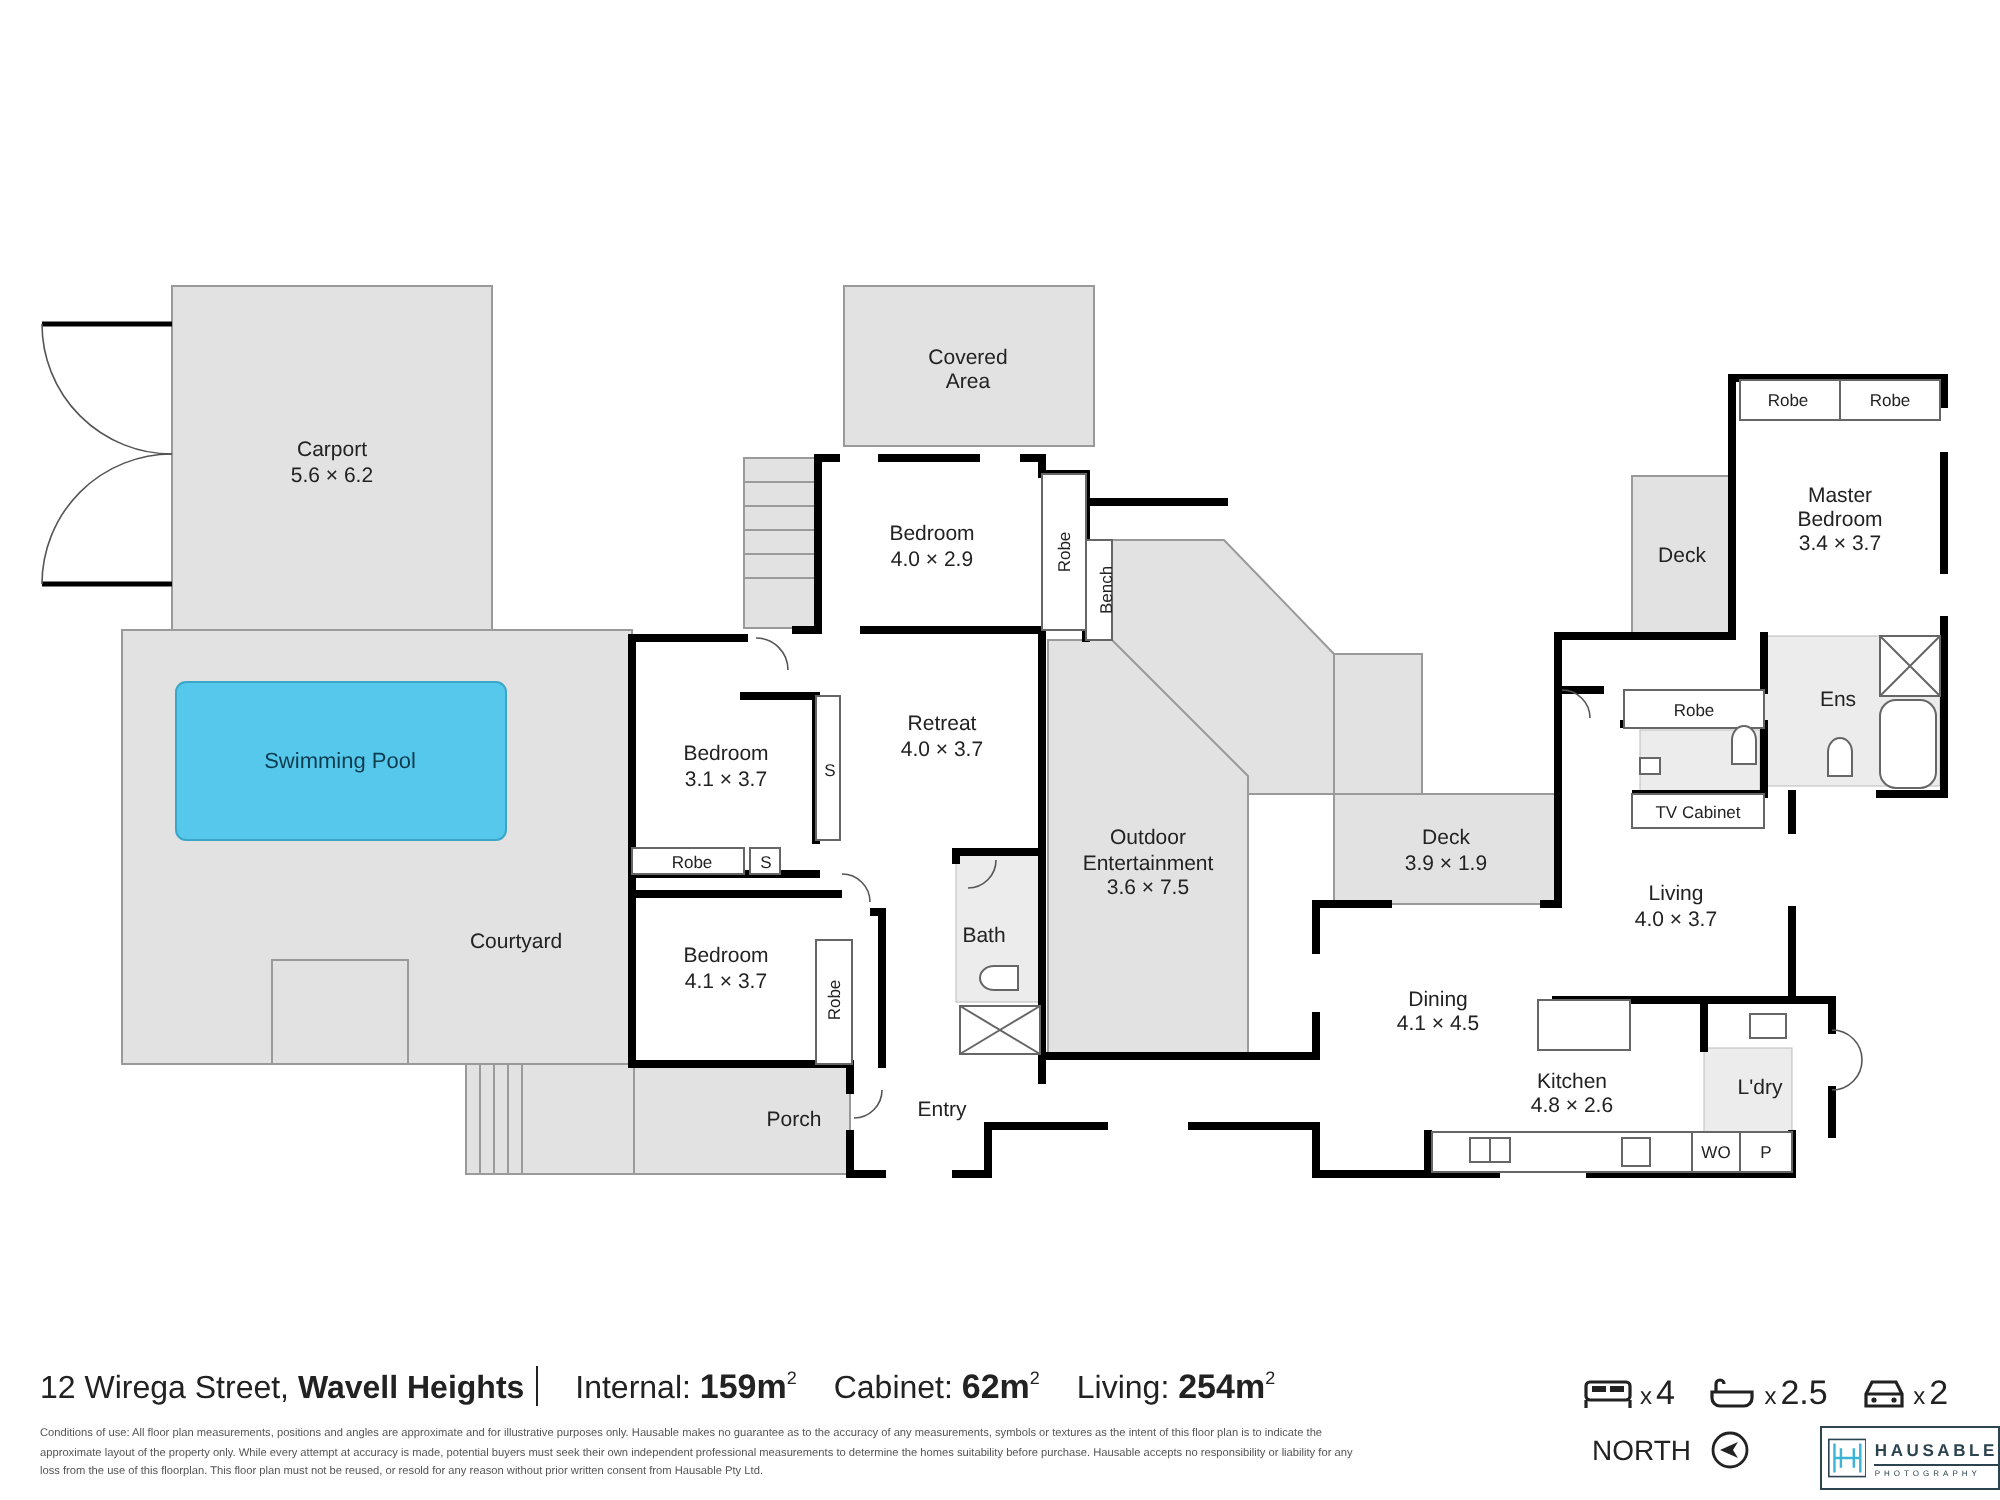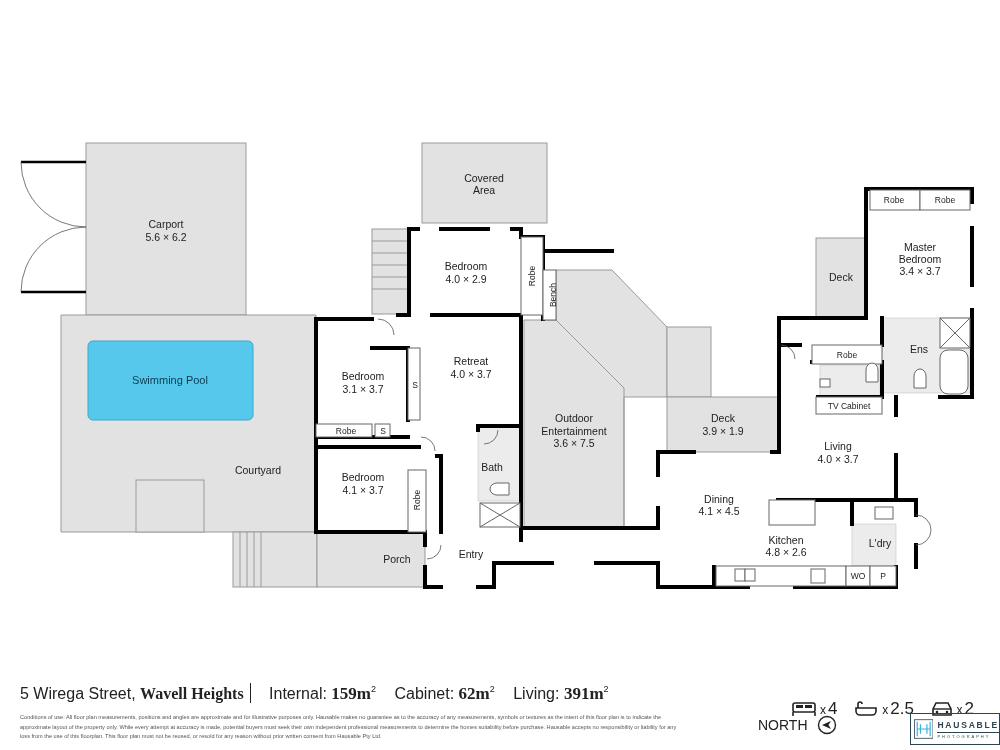--- a/index.html
+++ b/index.html
@@ -3,31 +3,31 @@
 <meta charset="utf-8">
 <style>
   html,body{margin:0;padding:0;background:#fff;}
   body{width:1000px;height:750px;position:relative;overflow:hidden;font-family:"Liberation Sans",sans-serif;color:#222;}
   #plan{position:absolute;left:0;top:0;width:1000px;height:670px;}
   .lbl{font-family:"Liberation Sans",sans-serif;font-size:10.5px;fill:#222;text-anchor:middle;}
   .sm{font-size:8.5px;}
   .pool-lbl{font-size:11px;fill:#0d3b4f;}
   .footer{position:absolute;left:20px;top:683px;width:960px;}
   .addr{position:absolute;left:0;top:0;font-size:16px;white-space:nowrap;color:#222;}
-  .addr b{font-weight:bold;font-family:Liberation Serif, serif;}
+  .addr b{font-weight:bold;}
   .sep{display:inline-block;width:1px;height:20px;background:#222;vertical-align:-4px;margin:0 14px 0 6px;}
   .area-item{margin-right:14px;margin-top:12px;}
   .area-item b{font-size:17px;}
   sup{font-size:9px;vertical-align:7px;}
   .cond{position:absolute;left:0;top:30px;width:660px;font-size:5.6px;line-height:9.5px;color:#555;}
-  .stats{position:absolute;left:772px;top:16px;font-size:17px;white-space:nowrap;}
+  .stats{position:absolute;left:772px;top:4px;font-size:17px;white-space:nowrap;}
   .stat{display:inline-block;margin-right:12px;}
   .stat svg{vertical-align:-3px;margin-right:4px;}
   .stat .x{font-size:12px;margin-right:2px;}
-  .north{position:absolute;left:738px;top:32px;font-size:14px;white-space:nowrap;}
+  .north{position:absolute;left:776px;top:32px;font-size:14px;white-space:nowrap;}
   .north svg{vertical-align:-5px;margin-left:6px;}
   .logo{position:absolute;left:890px;top:30px;width:88px;height:30px;border:1px solid #2c4450;display:flex;align-items:center;}
   .logo-mark{width:24px;height:24px;margin:2px 4px 2px 3px;}
   .logo-text{display:flex;flex-direction:column;justify-content:center;}
   .logo-title{font-size:8.5px;font-weight:bold;letter-spacing:1.8px;color:#2c4450;}
   .logo-sub{font-size:4px;letter-spacing:2px;color:#2c4450;border-top:1px solid #2c4450;margin-top:2px;padding-top:1px;}
 </style>
 </head>
 <body>
 
@@ -211,25 +211,25 @@
     <text class="lbl" x="880" y="547">L'dry</text>
     <text class="lbl sm" x="858" y="579">WO</text>
     <text class="lbl sm" x="883" y="579">P</text>
     <text class="lbl" x="397" y="563">Porch</text>
     <text class="lbl" x="471" y="558">Entry</text>
   </g>
 </svg>
 
 <div class="footer">
   <div class="addr">
-    <span>5 Wirega Street,</span>
+    <span>12 Wirega Street,</span>
     <b>Wavell Heights</b><span class="sep"></span>
     <span class="area-item"><span>Internal:</span> <b>159m</b><sup>2</sup></span>
     <span class="area-item"><span>Cabinet:</span> <b>62m</b><sup>2</sup></span>
-    <span class="area-item"><span>Living:</span> <b>391m</b><sup>2</sup></span>
+    <span class="area-item"><span>Living:</span> <b>254m</b><sup>2</sup></span>
   </div>
   <div class="cond">Conditions of use: All floor plan measurements, positions and angles are approximate and for illustrative purposes only. Hausable makes no guarantee as to the accuracy of any measurements, symbols or textures as the intent of this floor plan is to indicate the approximate layout of the property only. While every attempt at accuracy is made, potential buyers must seek their own independent professional measurements to determine the homes suitability before purchase. Hausable accepts no responsibility or liability for any loss from the use of this floorplan. This floor plan must not be reused, or resold for any reason without prior written consent from Hausable Pty Ltd.</div>
 
   <div class="stats">
     <span class="stat">
       <svg width="24" height="16" viewBox="0 0 24 16">
           <rect x="1" y="2" width="22" height="9" rx="2" fill="none" stroke="#222" stroke-width="1.6"></rect>
           <rect x="4" y="4" width="7" height="3" fill="#222"></rect>
           <rect x="13" y="4" width="7" height="3" fill="#222"></rect>
           <line x1="1" y1="11" x2="1" y2="15" stroke="#222" stroke-width="1.6"></line>

